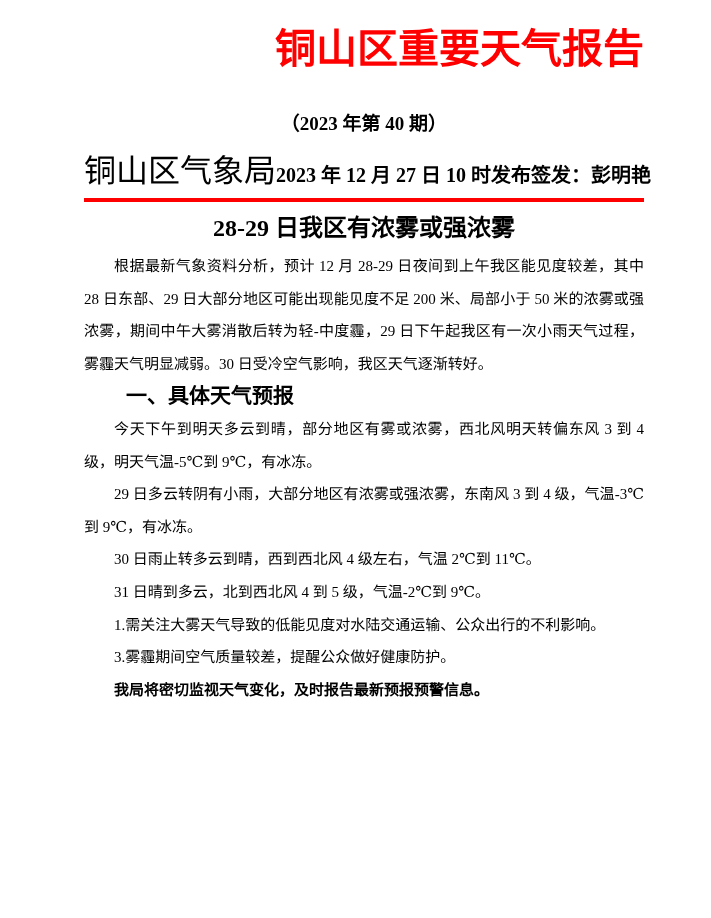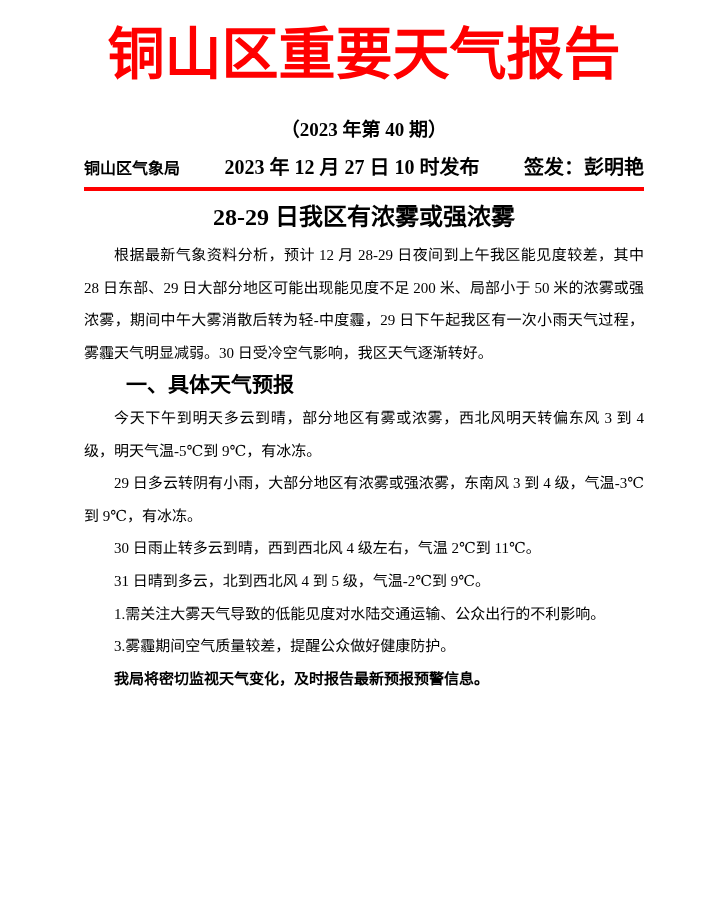--- a/index.html
+++ b/index.html
@@ -12,48 +12,48 @@
   }
   .page {
     position: relative;
     width: 711px;
     height: 918px;
     background: var(--paper);
     padding: 8px 67px 0 84px;
     overflow: hidden;
   }
   .doc-title {
-    margin-top: 10px;
+    margin-top: 4px;
     font-family: "Liberation Serif", "DejaVu Serif", serif;
-    font-size: 57px;
+    font-size: 41px;
     line-height: 74px;
     font-weight: bold;
     color: var(--accent);
-    text-align: center;
+    text-align: right;
     white-space: nowrap;
     letter-spacing: 0px;
   }
   .issue {
     margin-top: 25px;
     font-size: 19px;
     line-height: 25px;
     font-weight: bold;
     text-align: center;
   }
   .pub-row {
     margin-top: 9px;
     display: flex;
     justify-content: space-between;
     align-items: baseline;
     white-space: nowrap;
   }
   .pub-org {
     font-family: "Liberation Sans", "DejaVu Sans", sans-serif;
-    font-size: 16px;
-    font-weight: bold;
+    font-size: 32px;
+    font-weight: normal;
   }
   .pub-time, .pub-signer {
     font-size: 20px;
     font-weight: bold;
   }
   .red-rule {
     margin-top: 7px;
     height: 4px;
     background: var(--accent);
   }

